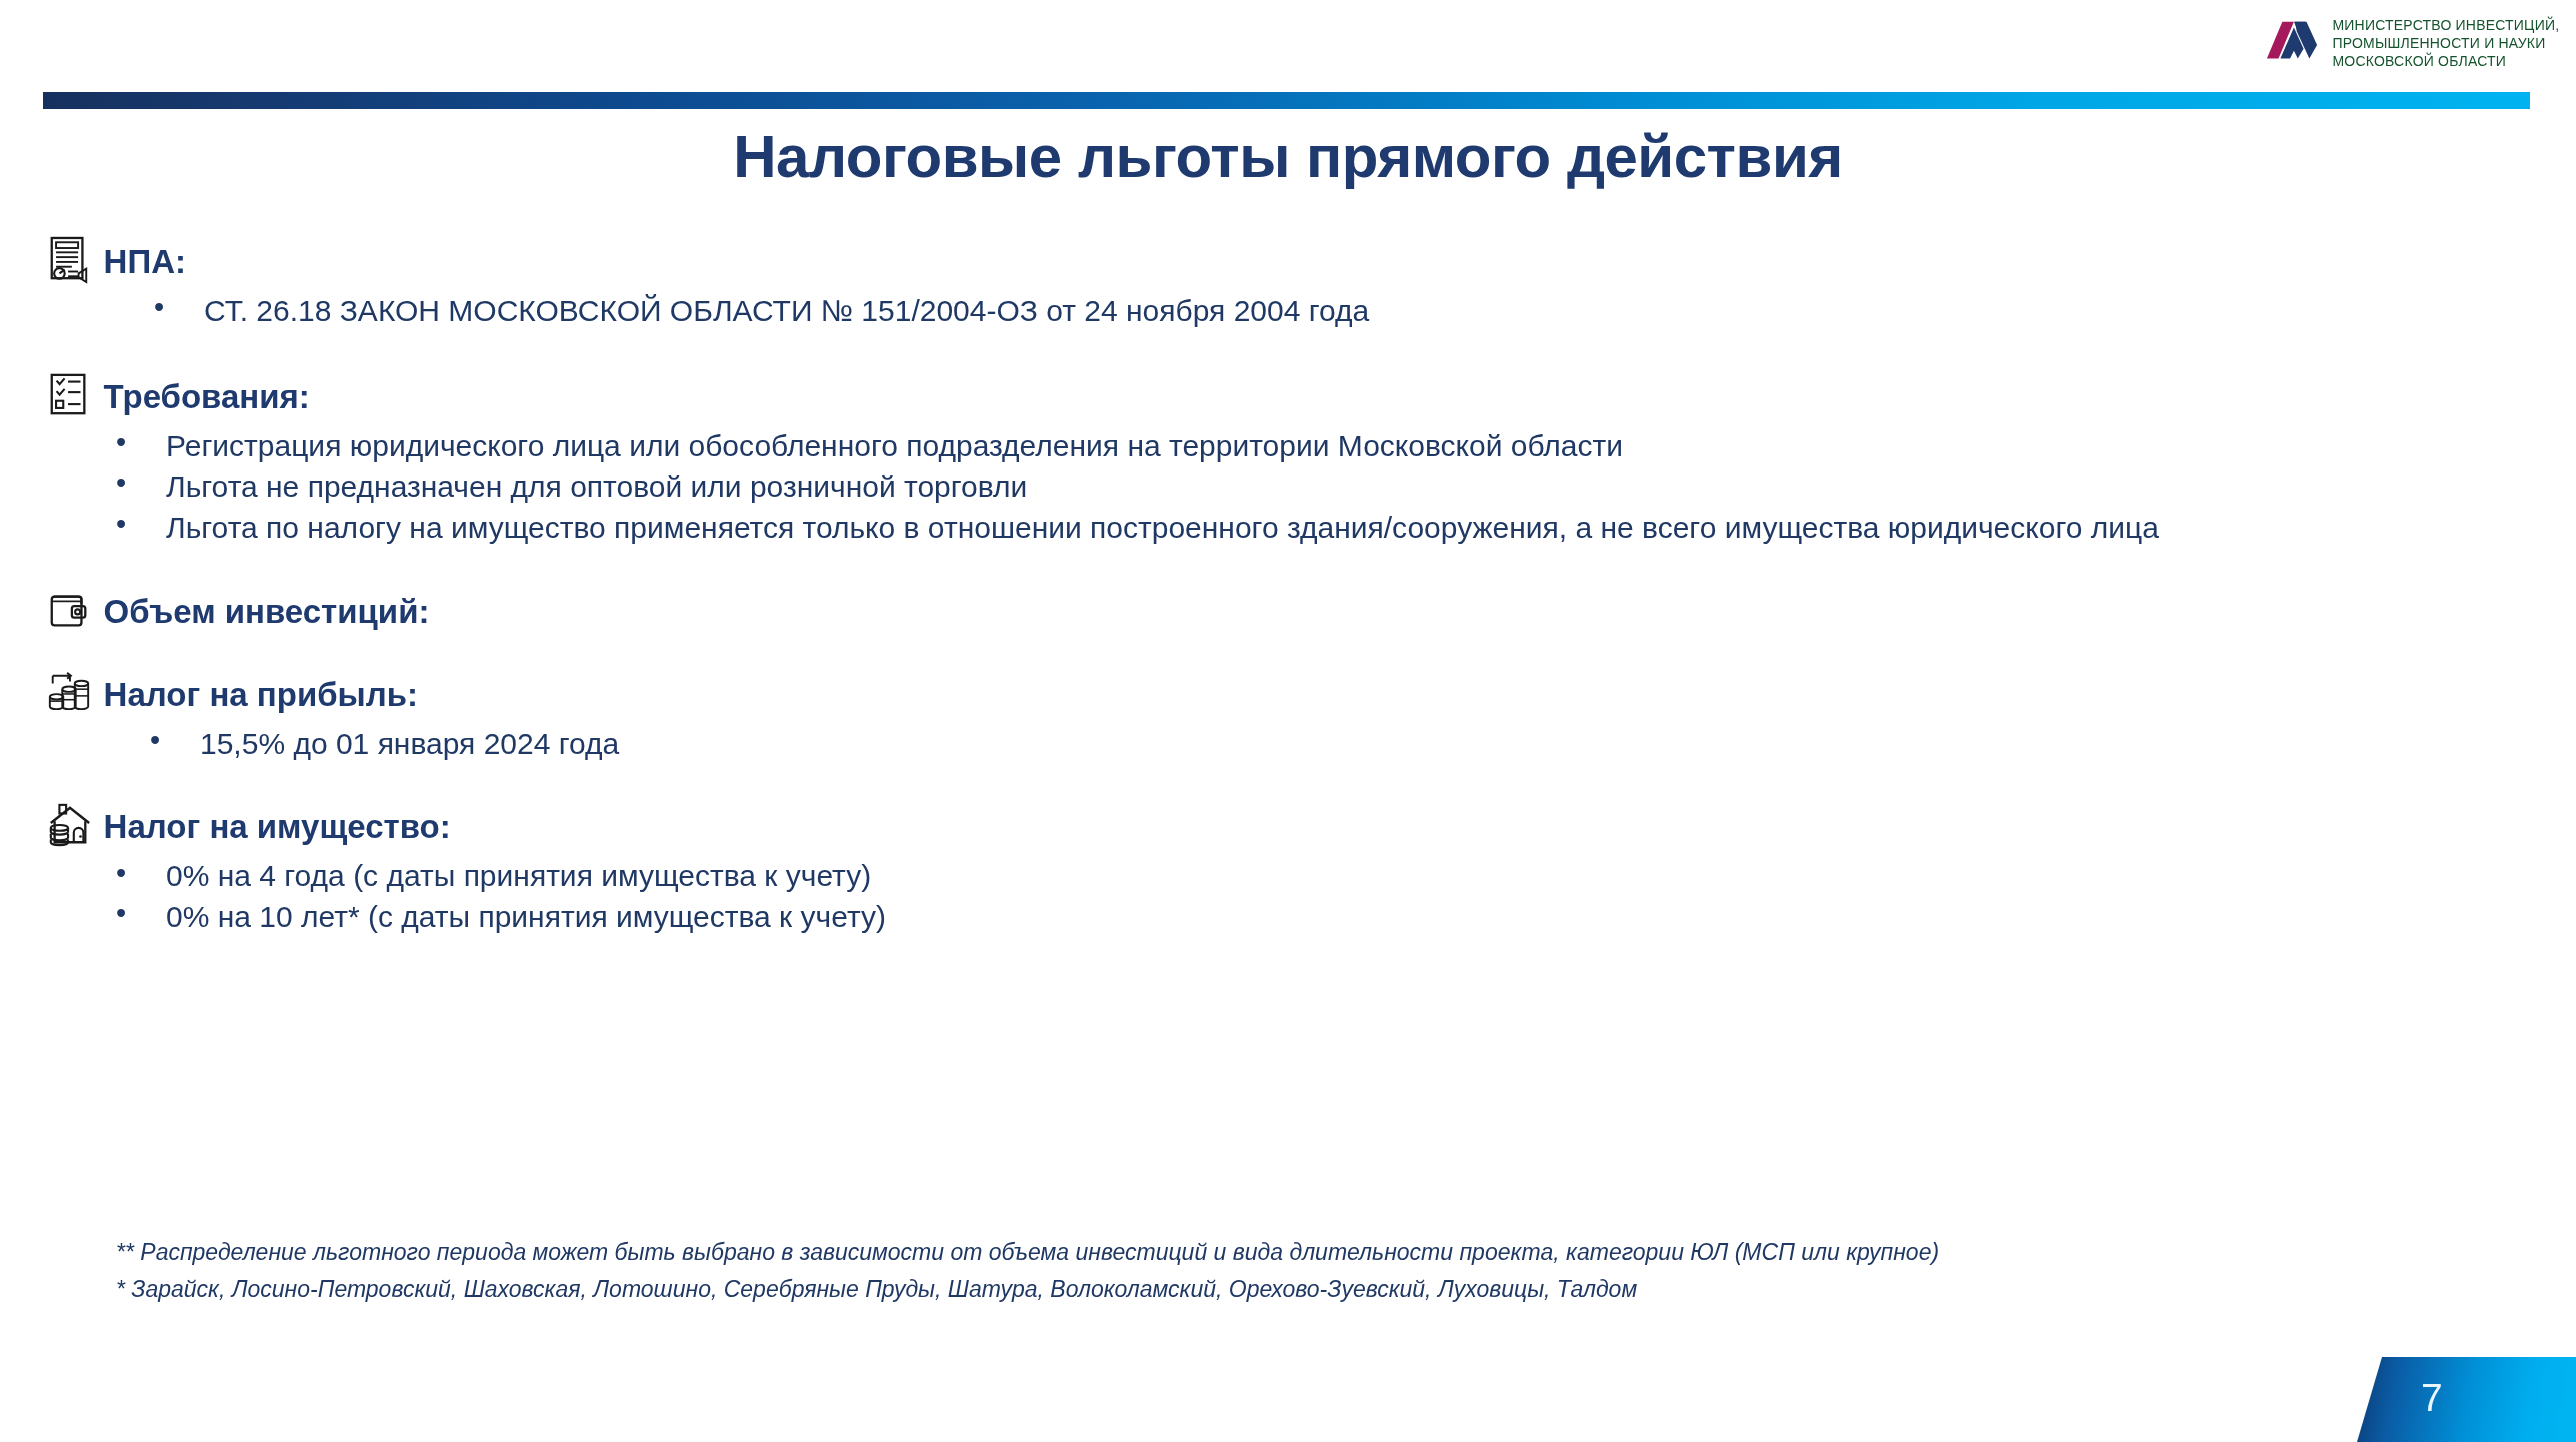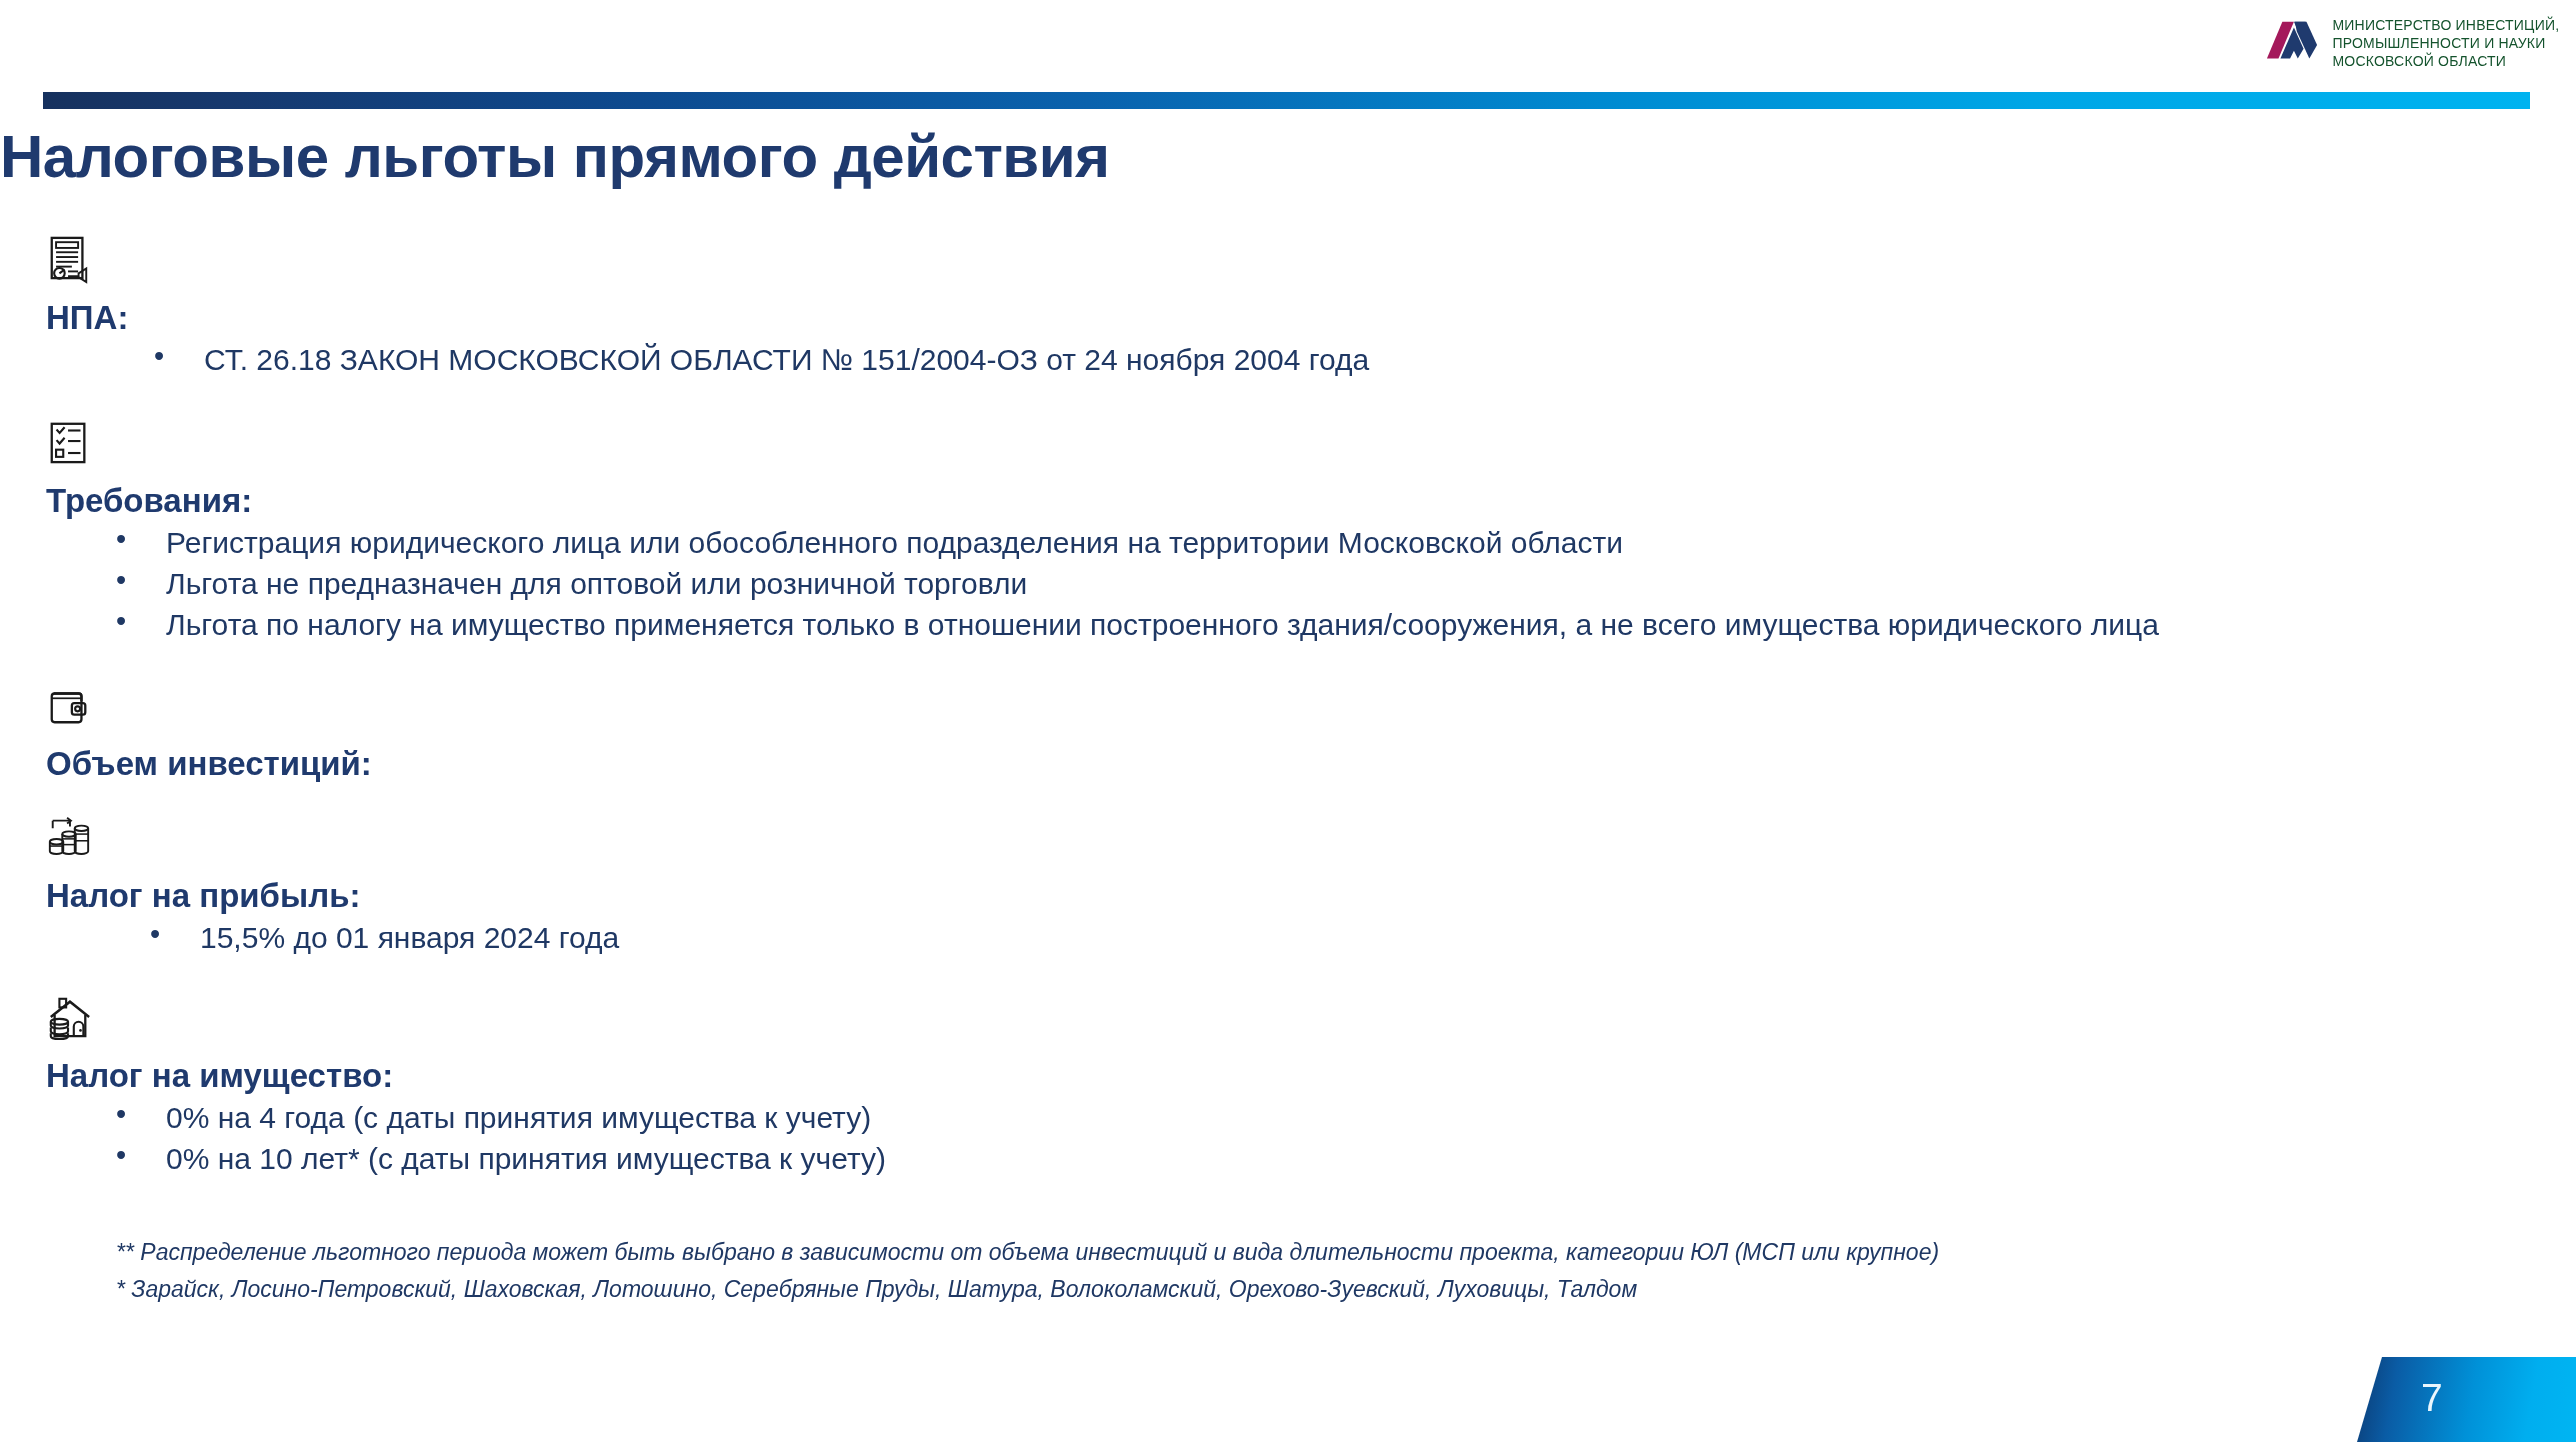--- a/index.html
+++ b/index.html
@@ -52,20 +52,21 @@
         #00a6e6 80%,
         #00b3f0 100%);
   }
 
   
   .slide-title {
     position: absolute;
     left: 0;
     top: 122px;
     width: 2576px;
+    text-align: center;
     font-size: 60px;
     font-weight: bold;
     color: #1F3A6E;
     letter-spacing: -0.5px;
     font-family: "Liberation Sans", sans-serif;
   }
 
   
   .content {
     position: absolute;
@@ -73,21 +74,20 @@
     top: 241px;
     width: 2444px;
   }
 
   .section { position: relative; margin-bottom: 0; }
 
   .section-head {
     display: flex;
     align-items: flex-start;
     gap: 11.6px;
-    flex-direction: column;
   }
   .sec-icon {
     width: 46px;
     height: 50px;
     flex: 0 0 46px;
     display: block;
     margin-top: -5.8px;
   }
   .sec-icon svg { display:block; width:100%; height:100%; }
   .section-title {

